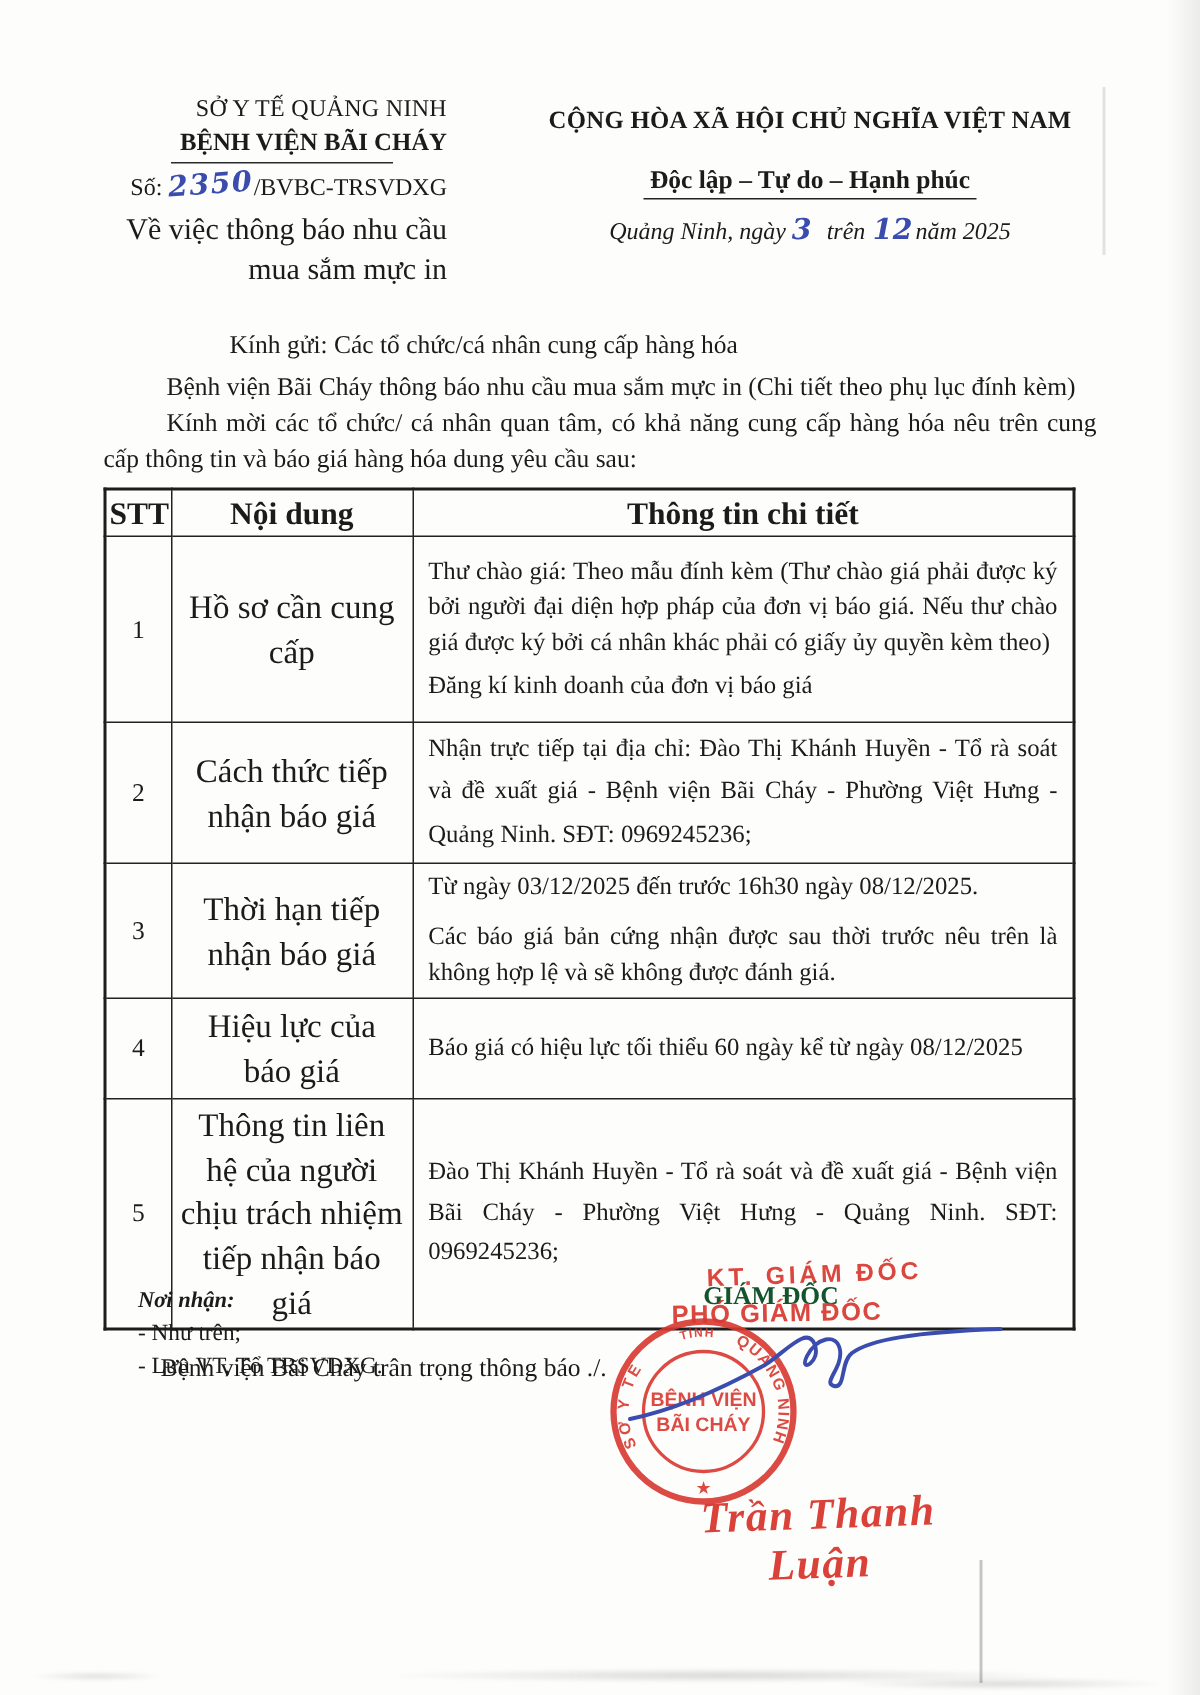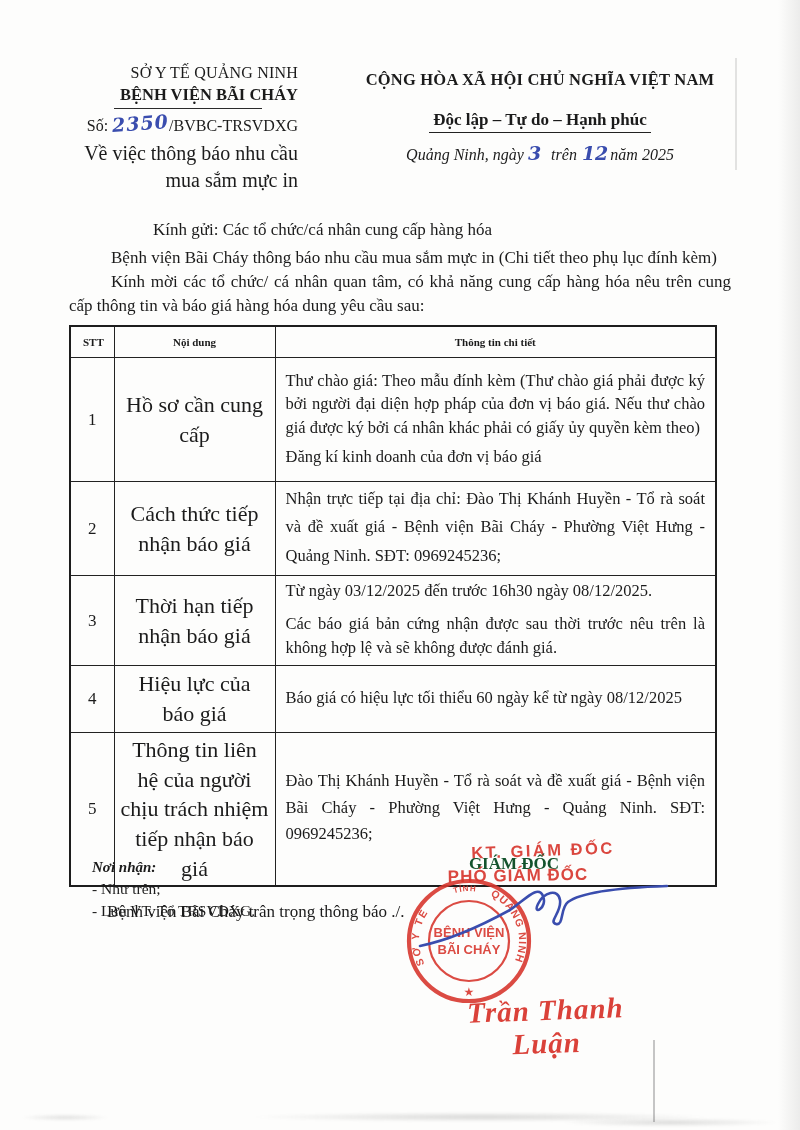--- a/index.html
+++ b/index.html
@@ -27,21 +27,21 @@
   .hdr-right .hand-month{font-size:19px;margin:0 2px 0 5px;}
   
   .content{position:absolute;left:69px;top:218px;width:662px;font-size:17px;line-height:24px;}
   .salutation{padding-left:84px;margin-bottom:4px;}
   .para{text-indent:42px;text-align:justify;margin:0;}
   
   table.main{border-collapse:collapse;margin-top:7px;width:646px;table-layout:fixed;}
   table.main th,table.main td{border:1.6px solid #222;vertical-align:middle;}
   table.main{border:2px solid #1d1d1d;}
   col.c-stt{width:44px;}col.c-nd{width:161px;}col.c-ct{width:441px;}
-  th.hcell{font-size:11px;font-weight:bold;text-align:center;padding:3px 12px;height:22px;}
+  th.hcell{font-size:21px;font-weight:bold;text-align:center;padding:3px 2px;height:22px;}
   td.stt{text-align:center;font-size:17px;}
   td.nd{text-align:center;font-size:22px;line-height:1.35;padding:2px 6px;}
   td.ct{padding:3px 10px 5px 10px;font-size:16.5px;}
   td.ct p{margin:0;text-align:justify;}
   td.ct p:empty{display:none;}
   td.ct p + p{margin-top:5px;}
   tr.r1 td{height:115px;} tr.r1 td.ct p{line-height:1.43;}
   tr.r2 td{height:72px;}  tr.r2 td.ct p{line-height:1.72;}
   tr.r3 td{height:80px;}  tr.r3 td.ct p{line-height:1.45;} tr.r3 td.ct p + p{margin-top:9px;}
   tr.r4 td{height:58px;}  tr.r4 td.ct p{line-height:1.4;}

